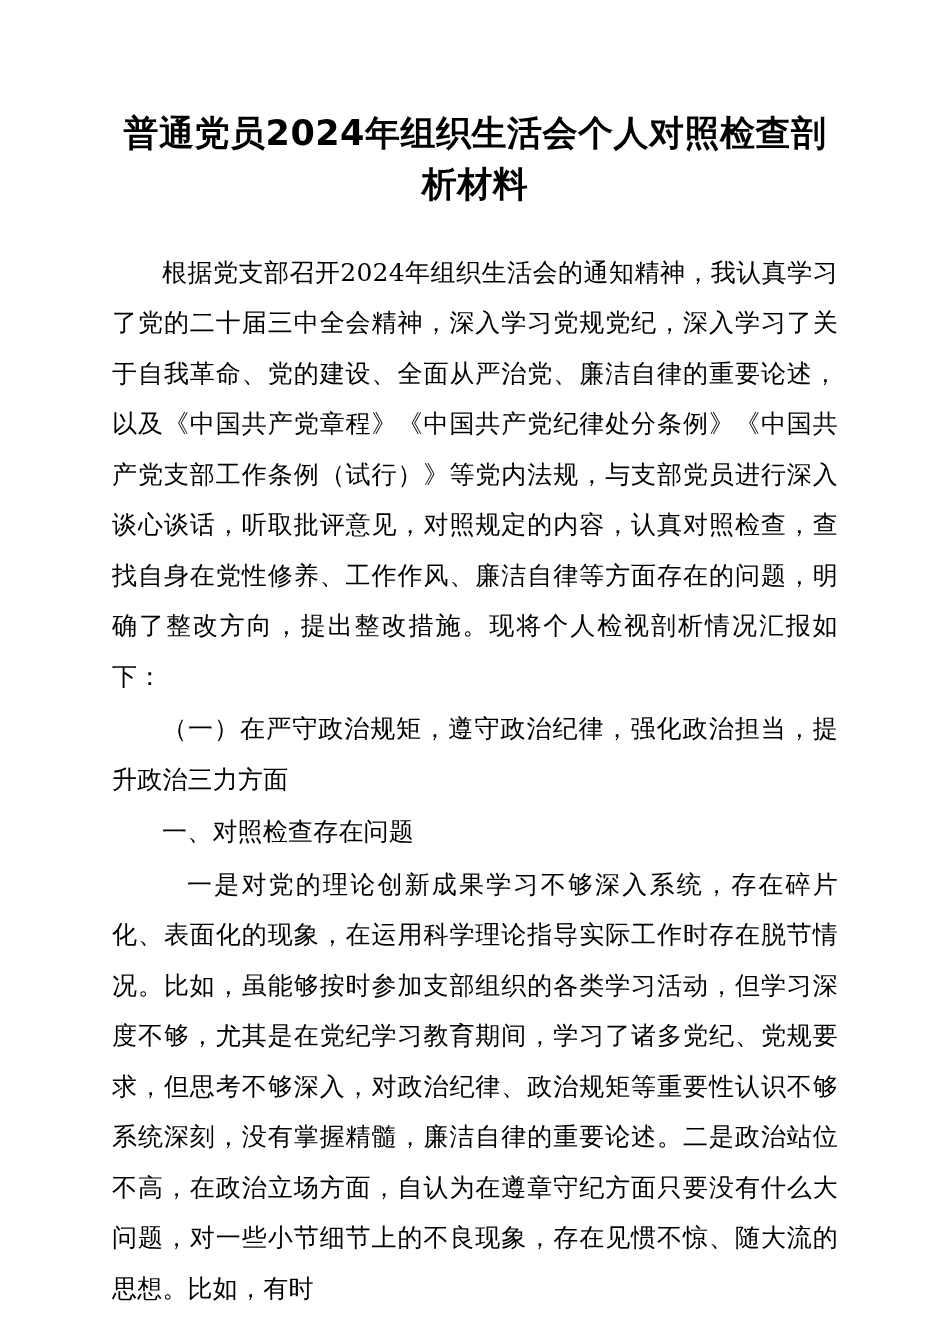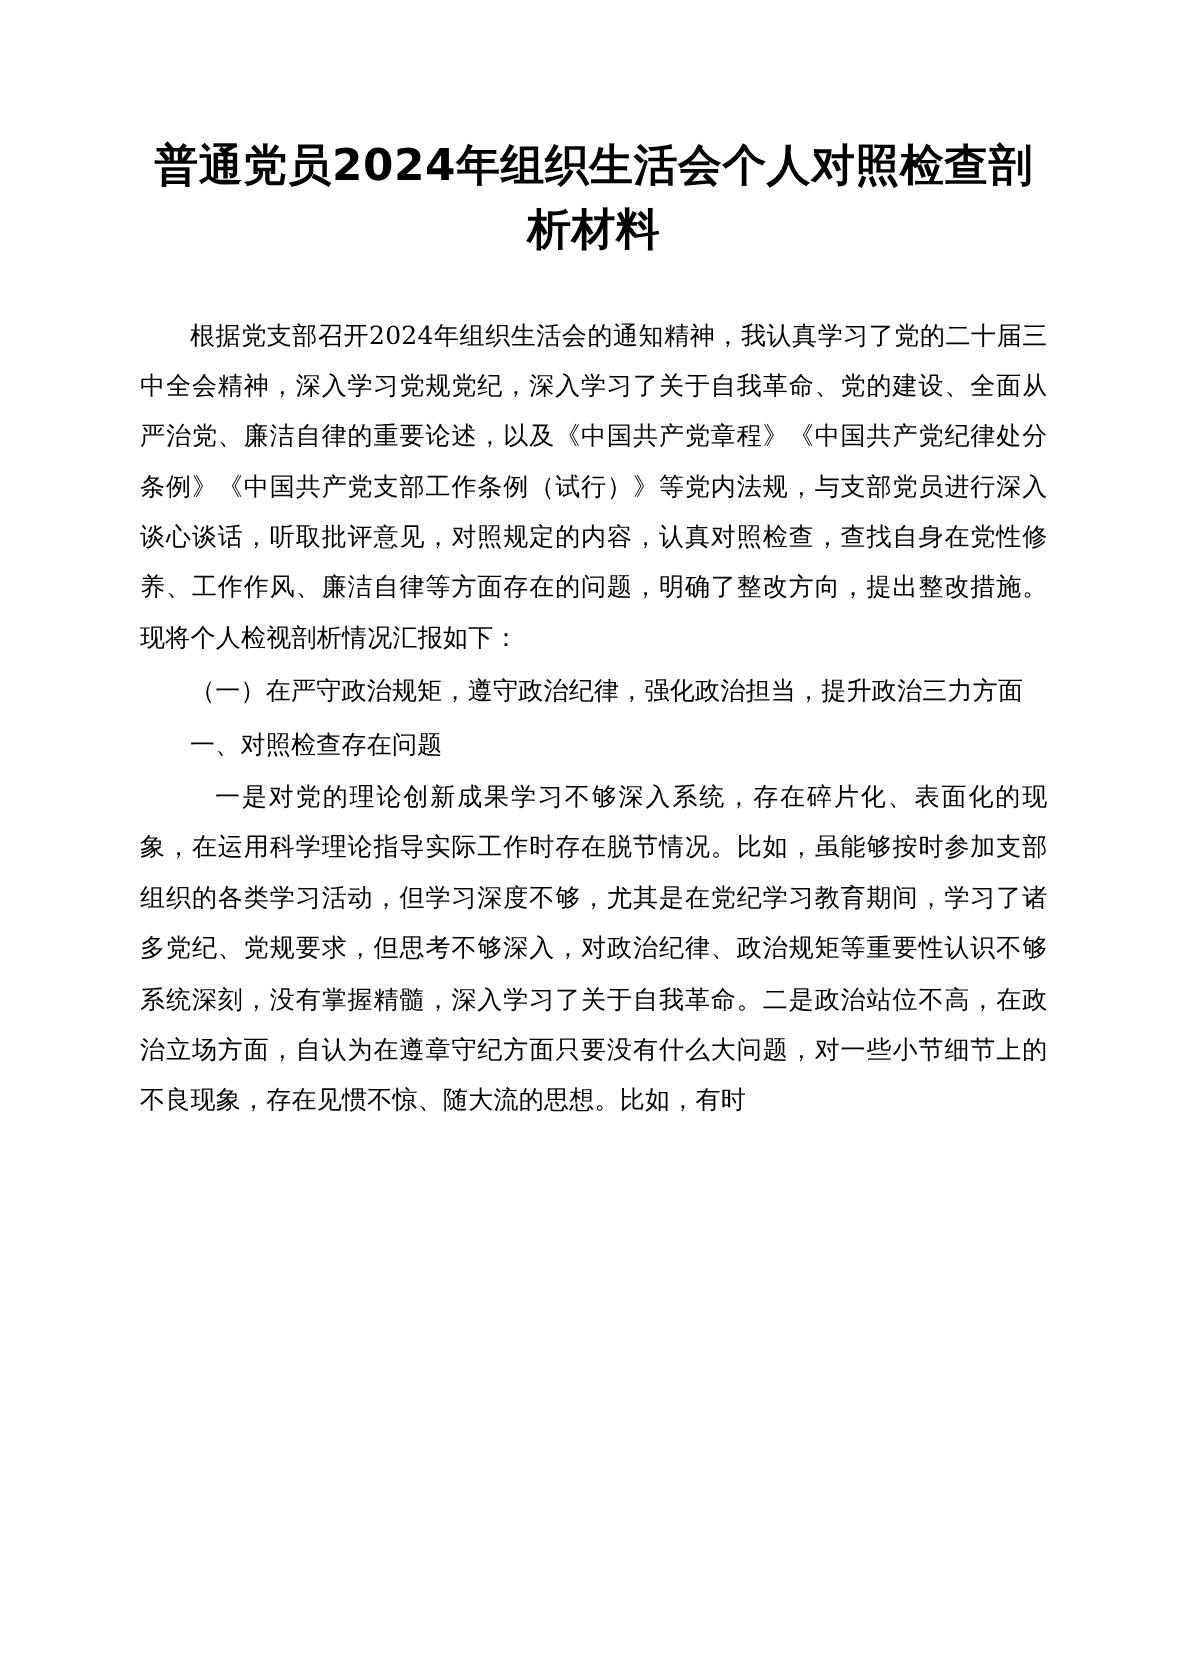--- a/index.html
+++ b/index.html
@@ -27,21 +27,21 @@
     font-family: "DejaVu Sans", "Liberation Sans", sans-serif;
     font-weight: bold;
     font-size: 35px;
     line-height: 1.45;
     text-align: center;
     letter-spacing: 0.5px;
     margin: 0 0 38px 0;
     padding: 0 8px;
   }
   .body-text {
-    font-size: 20px;
+    font-size: 25px;
     line-height: 2.02;
     text-align: justify;
     text-justify: inter-ideograph;
     margin: 0;
     letter-spacing: 0.2px;
   }
   .para {
     margin: 0 0 2px 0;
     text-indent: 2em;
   }
@@ -57,16 +57,16 @@
 <body>
 
 <div class="page">
 
   <h1 class="doc-title">普通党员2024年组织生活会个人对照检查剖析材料</h1>
 
   <div class="body-text">
     <p class="para">根据党支部召开2024年组织生活会的通知精神，我认真学习了党的二十届三中全会精神，深入学习党规党纪，深入学习了关于自我革命、党的建设、全面从严治党、廉洁自律的重要论述，以及《中国共产党章程》《中国共产党纪律处分条例》《中国共产党支部工作条例（试行）》等党内法规，与支部党员进行深入谈心谈话，听取批评意见，对照规定的内容，认真对照检查，查找自身在党性修养、工作作风、廉洁自律等方面存在的问题，明确了整改方向，提出整改措施。现将个人检视剖析情况汇报如下：</p>
     <p class="para">（一）在严守政治规矩，遵守政治纪律，强化政治担当，提升政治三力方面</p>
     <p class="para">一、对照检查存在问题</p>
-    <p class="para-deep para-last">一是对党的理论创新成果学习不够深入系统，存在碎片化、表面化的现象，在运用科学理论指导实际工作时存在脱节情况。比如，虽能够按时参加支部组织的各类学习活动，但学习深度不够，尤其是在党纪学习教育期间，学习了诸多党纪、党规要求，但思考不够深入，对政治纪律、政治规矩等重要性认识不够系统深刻，没有掌握精髓，深入学习了关于自我革命。二是政治站位不高，在政治立场方面，自认为在遵章守纪方面只要没有什么大问题，对一些小节细节上的不良现象，存在见惯不惊、随大流的思想。比如，有时</p>
+    <p class="para-deep para-last">一是对党的理论创新成果学习不够深入系统，存在碎片化、表面化的现象，在运用科学理论指导实际工作时存在脱节情况。比如，虽能够按时参加支部组织的各类学习活动，但学习深度不够，尤其是在党纪学习教育期间，学习了诸多党纪、党规要求，但思考不够深入，对政治纪律、政治规矩等重要性认识不够系统深刻，没有掌握精髓，廉洁自律的重要论述。二是政治站位不高，在政治立场方面，自认为在遵章守纪方面只要没有什么大问题，对一些小节细节上的不良现象，存在见惯不惊、随大流的思想。比如，有时</p>
   </div>
 
 </div>
 
 </body></html>

